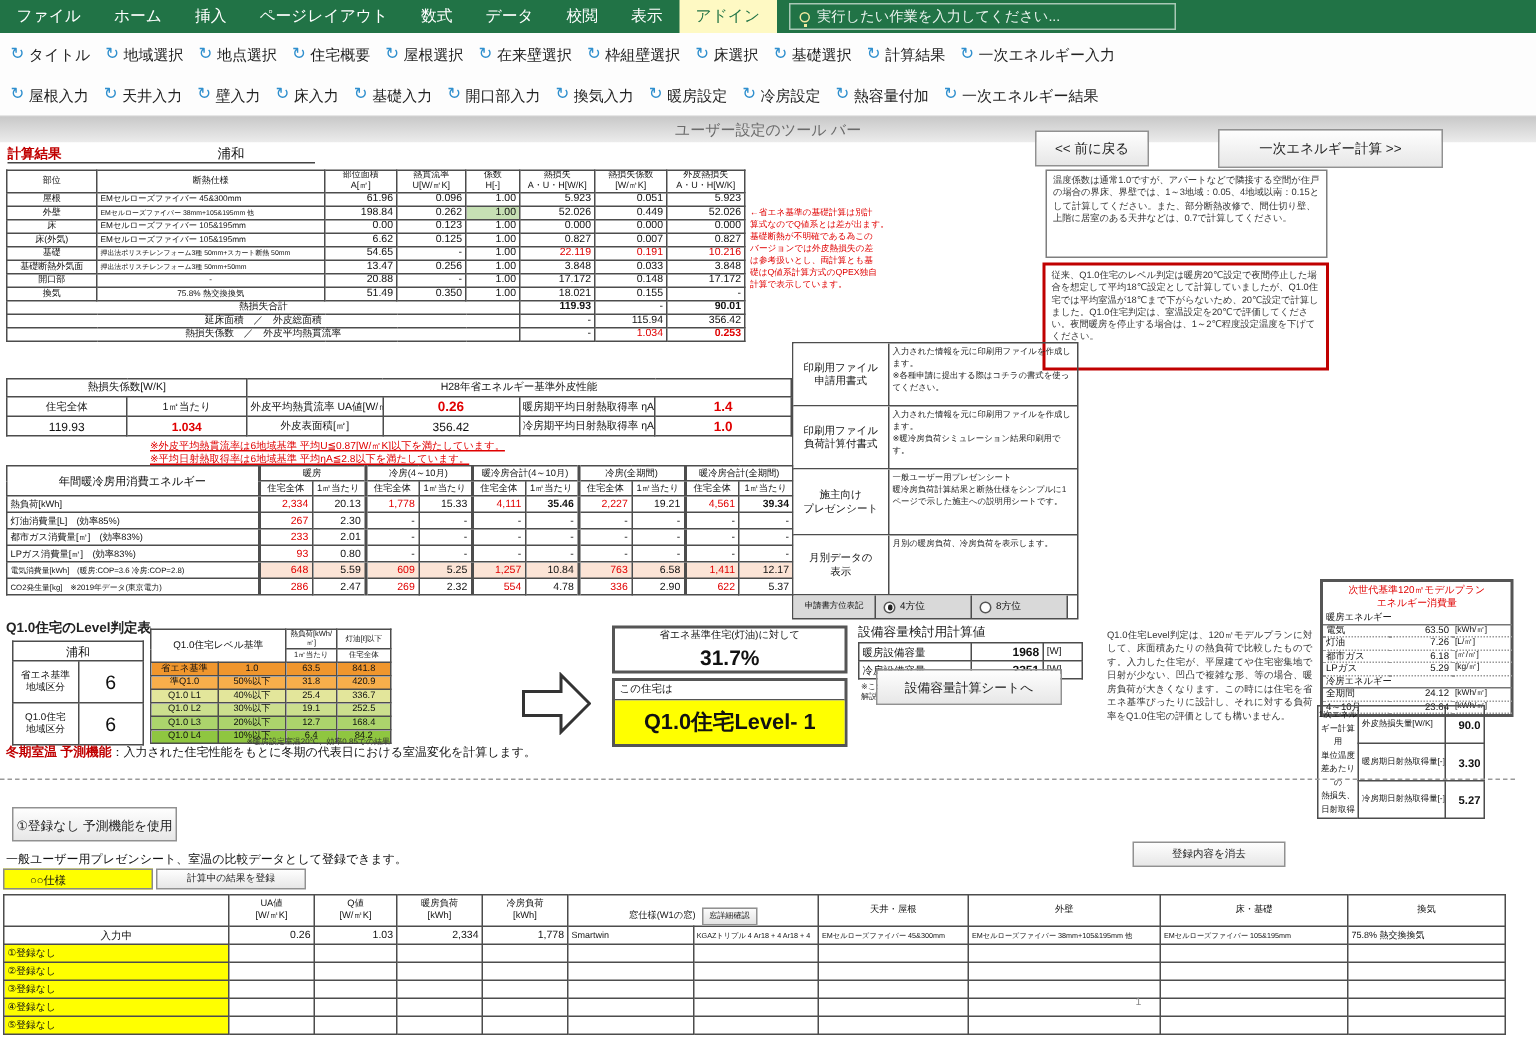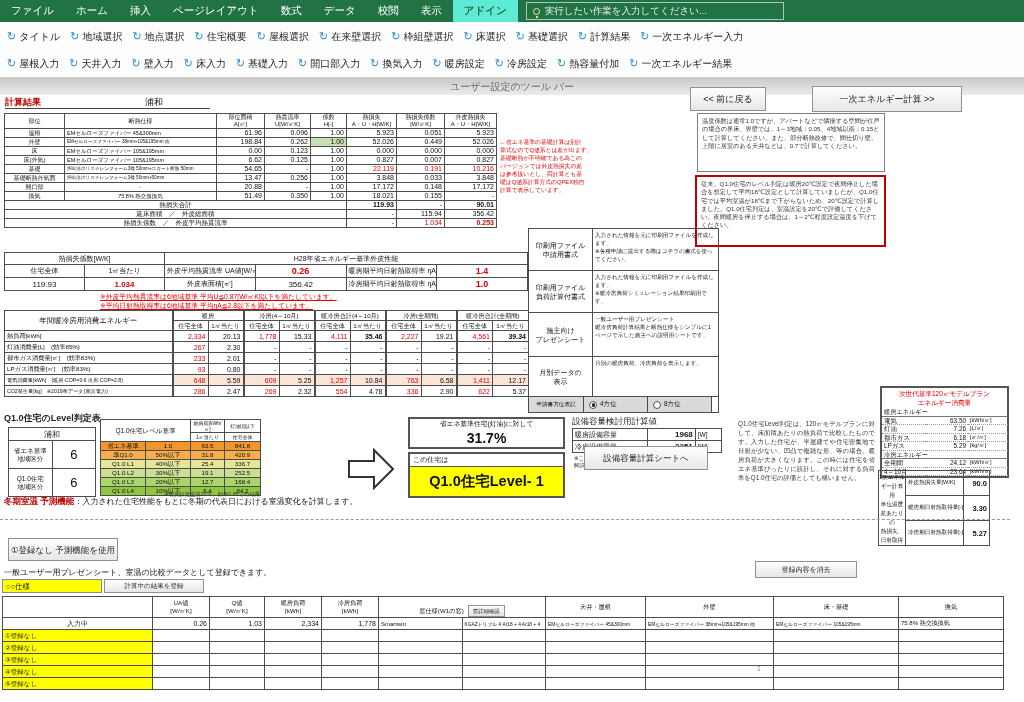--- a/index.html
+++ b/index.html
@@ -3,21 +3,21 @@
 <meta charset="utf-8">
 <style>
   *{margin:0;padding:0;box-sizing:border-box}
   html,body{background:#9a9a9a}
   body{font-family:"Liberation Sans","DejaVu Sans",sans-serif;color:#111}
   #screen{position:relative;width:1024px;height:702px;background:#fff;overflow:hidden}
 
   
   .tabbar{position:absolute;left:0;top:0;width:1024px;height:22px;background:#217346;display:flex;align-items:stretch}
   .tab{display:flex;align-items:center;padding:0 11px;font-size:10.5px;color:#fff;white-space:nowrap}
-  .tab.active{background:#5eead4;color:#217346;font-weight:bold}
+  .tab.active{background:#fef9c3;color:#217346;font-weight:normal}
   .searchbox{display:flex;align-items:center;gap:5px;margin:2px 0 2px 8px;padding:0 6px;width:258px;border:1px solid #a8c8b5;color:#eaf3ee;font-size:9.5px;white-space:nowrap;overflow:hidden}
   .bulb{width:7px;height:7px;border:1px solid #f3e9a0;border-radius:50%;position:relative;flex:0 0 auto}
   .bulb::after{content:"";position:absolute;left:2px;top:7px;width:2px;height:2px;background:#f3e9a0}
   .addin{position:absolute;left:0;top:22px;width:1024px;height:56px;background:#fdfdfd;border-bottom:1px solid #cfcfcf;padding:1px 2px}
   .airow{display:flex;align-items:center;height:27px}
   .ai{display:flex;align-items:center;gap:3px;padding:0 5px;font-size:10px;color:#222;white-space:nowrap}
   .ai i{font-style:normal;color:#2f8fce;font-size:11px;line-height:1}
   .ai i::before{content:"↻"}
   .strip{position:absolute;left:0;top:78px;width:1024px;height:17px;background:linear-gradient(#c9c9c9,#ececec);display:flex;align-items:center;justify-content:center;font-size:10px;color:#6b6b6b}
 
@@ -130,21 +130,21 @@
   .up table{width:84px}
   .up td{height:10px;font-size:5.6px}
   .up td.num{text-align:right;font-size:7.5px;font-weight:bold}
 
   
   .dash{position:absolute;left:0;top:519px;width:1010px;border-top:1px dashed #9a9a9a}
   .wintext{position:absolute;left:4px;top:496px;font-size:8px}
   .wintext .wr{color:#c00000;font-weight:bold;font-size:8.5px}
   .winbtn{position:absolute;left:8px;top:538px;width:110px;height:23px}
   .regnote{position:absolute;left:4px;top:567px;font-size:8px}
-  .namefield{position:absolute;left:2px;top:579px;width:100px;height:14px;background:#ffff00;border:1px solid #8a8a8a;font-size:7.5px;line-height:13px;padding-left:3px}
+  .namefield{position:absolute;left:2px;top:579px;width:100px;height:14px;background:#ffff00;border:1px solid #8a8a8a;font-size:7.5px;line-height:13px;padding-left:17px}
   .regbtn{position:absolute;left:104px;top:579px;width:100px;height:14px;font-size:6.5px}
   .clrbtn{position:absolute;left:755px;top:561px;width:102px;height:17px;font-size:7px}
 
   
   .bt{position:absolute;left:2px;top:596px;width:1001px}
   .bt th{height:20px;font-size:6.2px;line-height:8px}
   .bt td{height:12px;font-size:7px}
   .bt td.num{text-align:right}
   .bt td.ctr{text-align:center}
   .bt td.sp{font-size:6px}

